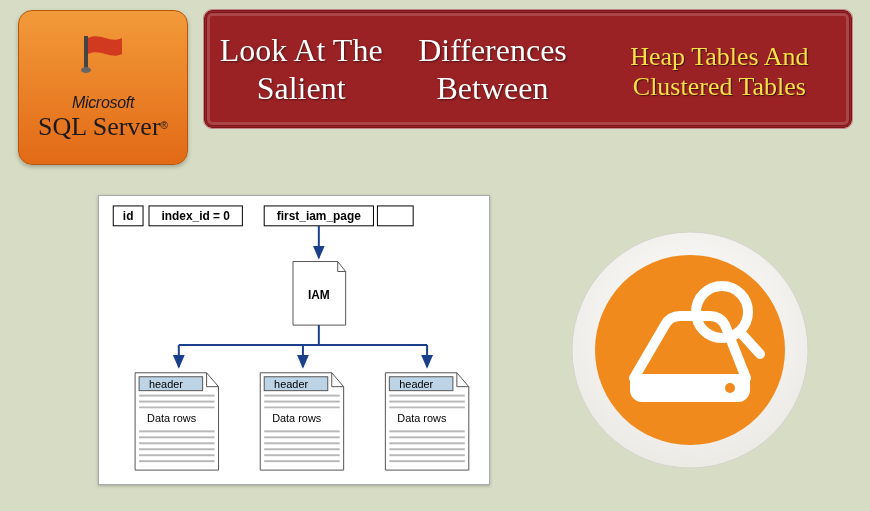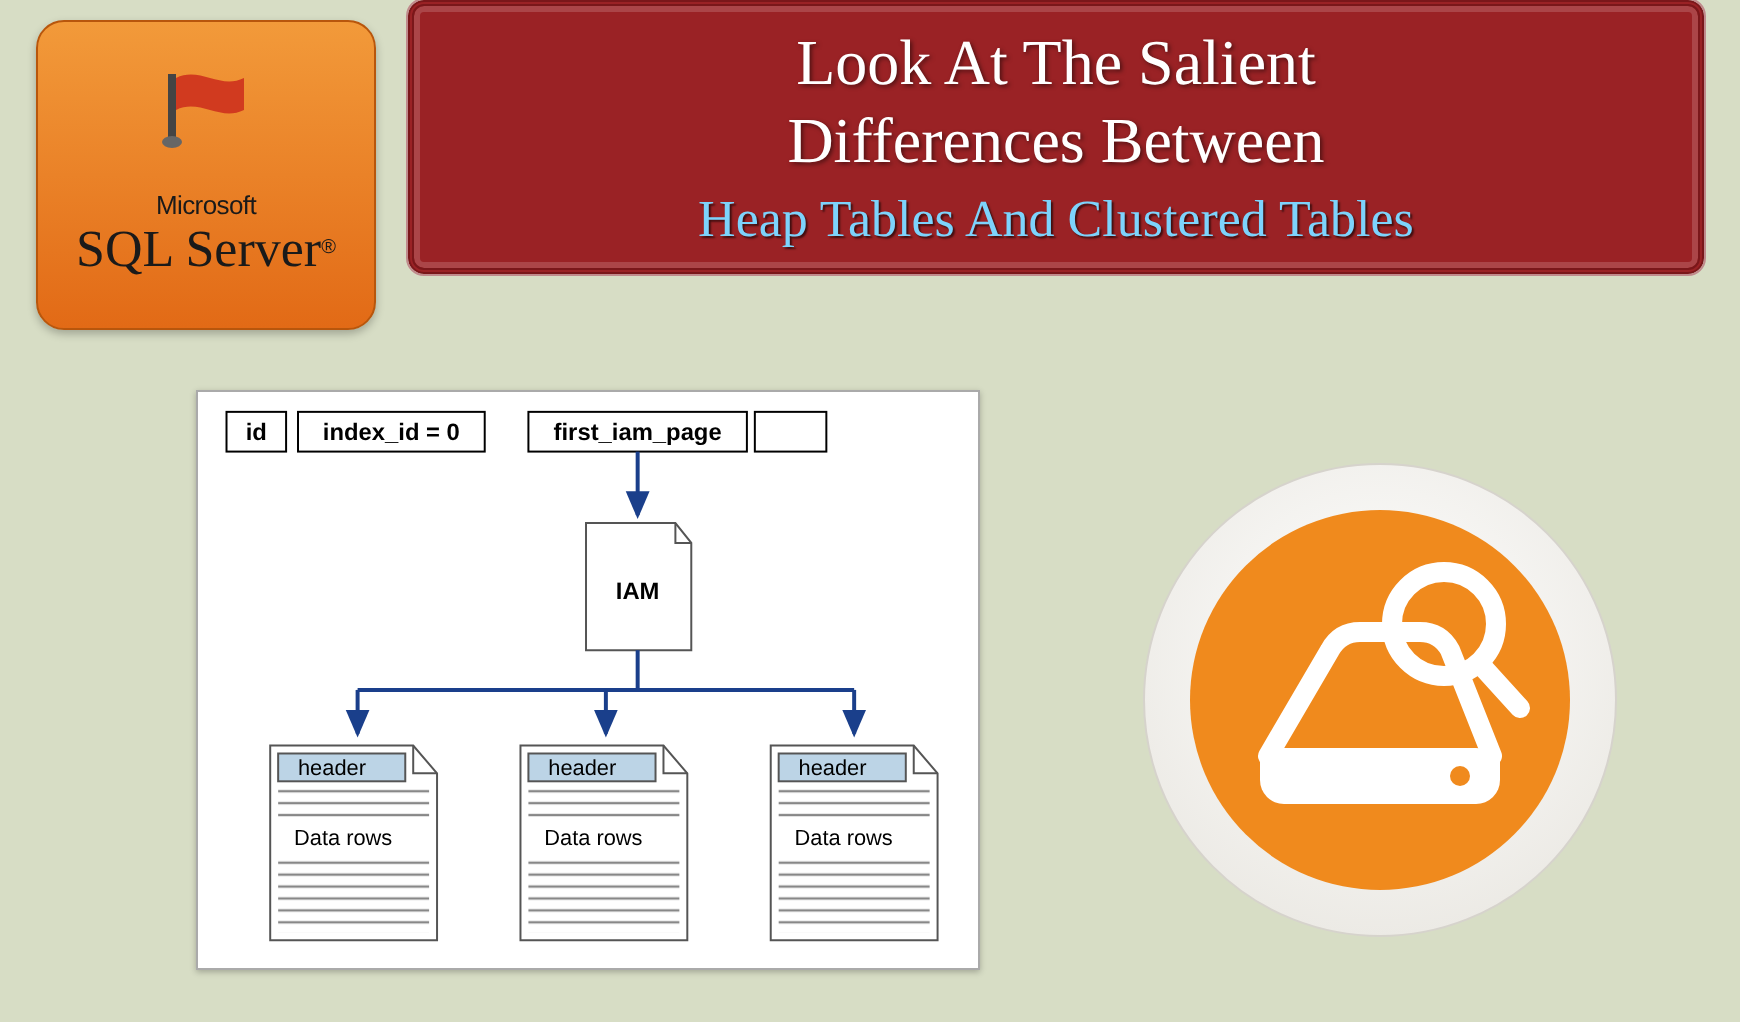--- a/index.html
+++ b/index.html
@@ -17,40 +17,40 @@
     width: 170px; height: 155px;
     background: linear-gradient(180deg,#f29a3a 0%, #e26a16 100%);
     border-radius: 14px;
     border: 1px solid #b8560c;
     box-shadow: 0 2px 4px rgba(0,0,0,0.25);
     display: flex; flex-direction: column;
     align-items: center; justify-content: center;
     color: #1a1a1a;
   }
   .logo-flag { width: 46px; height: 40px; margin-bottom: 4px; }
-  .logo-ms { font-size: 13px; letter-spacing: -0.3px;  margin-top: 16px;}
+  .logo-ms { font-size: 16px; letter-spacing: -0.3px; font-style: italic; margin-top: 16px;}
   .logo-sql { font-size: 26px; font-weight: 400; font-family: Georgia, serif; }
   .logo-r { font-size: 10px; vertical-align: super; }
   .banner {
     position: absolute;
-    left: 204px; top: 0;
-    width: 648px; height: 137px;
+    left: 204px; top: 10px;
+    width: 648px; height: 118px;
     background: #9a2225;
     border: 3px double #7a171a;
     outline: 1px solid #c08a8c;
     border-radius: 8px;
-    display: flex; flex-direction: column;
+    display: flex; flex-direction: row;
     align-items: center; justify-content: center;
     text-align: center;
     color: #fff;
     font-family: Georgia, "Times New Roman", serif;
     box-shadow: inset 0 0 0 3px #ab4548;
   }
   .banner .t1 { font-size: 32px; text-shadow: 1px 1px 2px rgba(0,0,0,.5); line-height: 1.2; }
-  .banner .t2 { font-size: 26px; color: #7dd3fc; text-shadow: 1px 1px 1px rgba(0,0,0,.6); margin-top: 6px;}
+  .banner .t2 { font-size: 26px; color: #fde047; text-shadow: 1px 1px 1px rgba(0,0,0,.6); margin-top: 6px;}
   .diagram-panel {
     position: absolute;
     left: 58px; top: 195px;
     width: 392px; height: 290px;
     background: #fff;
     border: 1px solid #aaa;
     box-shadow: 0 1px 3px rgba(0,0,0,.25);
     margin-left: 40px;
   }
   .diagram-panel svg { width: 100%; height: 100%; display: block;}

